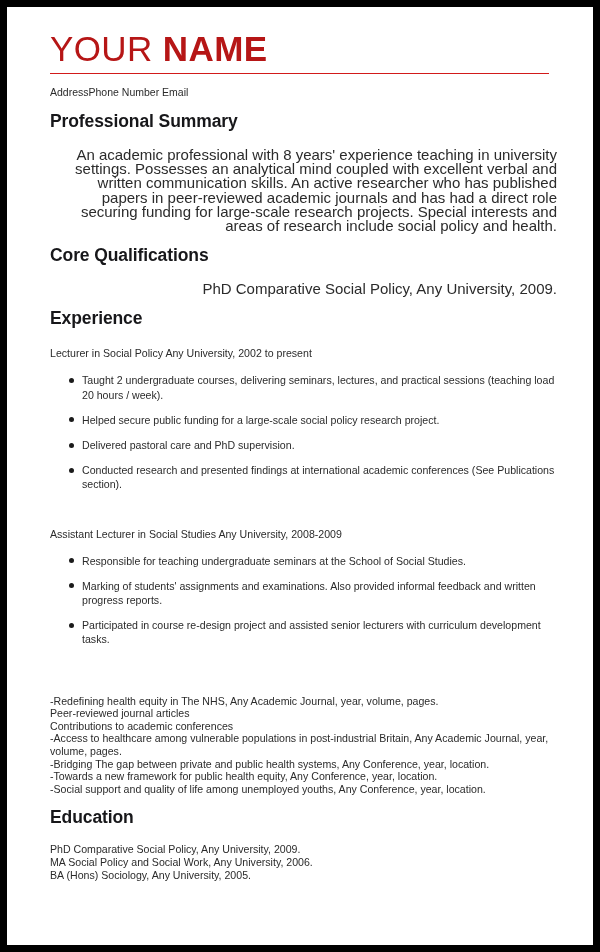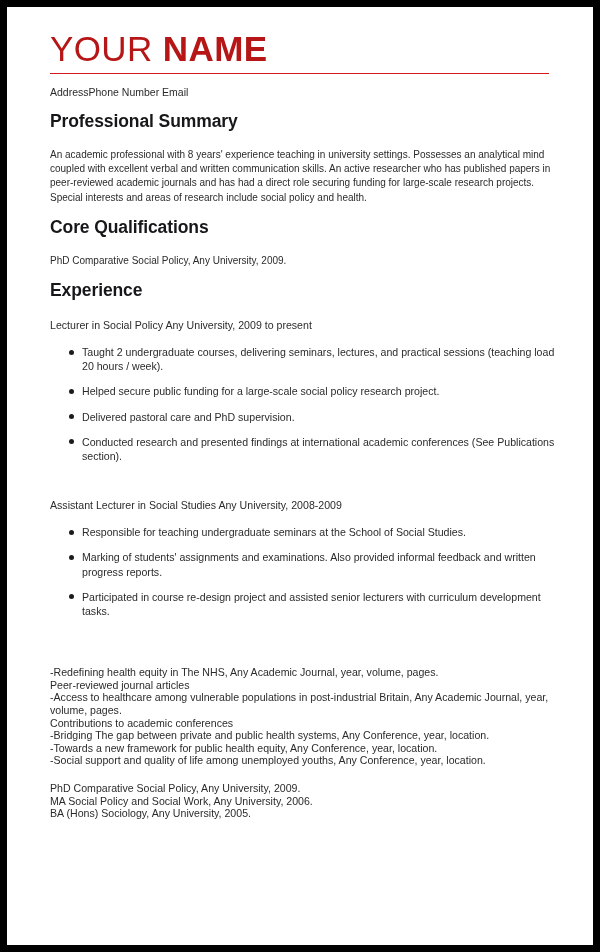--- a/index.html
+++ b/index.html
@@ -67,25 +67,25 @@
     font-size: 17.5px;
     line-height: 22px;
     font-weight: 700;
     color: #17171a;
     margin: 11px 0 0 0;
     letter-spacing: -0.1px;
   }
 
   
   .body-text {
-    font-size: 10px;
+    font-size: 15px;
     line-height: 14.2px;
     color: #2b2b2b;
     margin: 16px 0 0 0;
-    text-align: left;
+    text-align: right;
   }
 
   .job-line {
     font-size: 10.6px;
     line-height: 14px;
     color: #2b2b2b;
     margin: 17px 0 0 0;
   }
 
   
@@ -142,21 +142,21 @@
     <div class="contact-line">AddressPhone Number Email</div>
 
     <div class="section-heading">Professional Summary</div>
     <p class="body-text">An academic professional with 8 years' experience teaching in university settings. Possesses an analytical mind coupled with excellent verbal and written communication skills. An active researcher who has published papers in peer-reviewed academic journals and has had a direct role securing funding for large-scale research projects. Special interests and areas of research include social policy and health.</p>
 
     <div class="section-heading">Core Qualifications</div>
     <p class="body-text">PhD Comparative Social Policy, Any University, 2009.</p>
 
     <div class="section-heading">Experience</div>
 
-    <div class="job-line">Lecturer in Social Policy Any University, 2009 to present</div>
+    <div class="job-line">Lecturer in Social Policy Any University, 2002 to present</div>
     <ul class="bullets">
       <li><span class="dot"></span><span>Taught 2 undergraduate courses, delivering seminars, lectures, and practical sessions (teaching load 20 hours / week).</span></li>
       <li><span class="dot"></span><span>Helped secure public funding for a large-scale social policy research project.</span></li>
       <li><span class="dot"></span><span>Delivered pastoral care and PhD supervision.</span></li>
       <li><span class="dot"></span><span>Conducted research and presented findings at international academic conferences (See Publications section).</span></li>
     </ul>
 
     <div class="spacer-md"></div>
 
     <div class="job-line">Assistant Lecturer in Social Studies Any University, 2008-2009</div>
@@ -164,27 +164,28 @@
       <li><span class="dot"></span><span>Responsible for teaching undergraduate seminars at the School of Social Studies.</span></li>
       <li><span class="dot"></span><span>Marking of students' assignments and examinations. Also provided informal feedback and written progress reports.</span></li>
       <li><span class="dot"></span><span>Participated in course re-design project and assisted senior lecturers with curriculum development tasks.</span></li>
     </ul>
 
     <div class="spacer-lg"></div>
 
     <div class="dense-block">
       <div class="row">-Redefining health equity in The NHS, Any Academic Journal, year, volume, pages.</div>
       <div class="row">Peer-reviewed journal articles</div>
+      <div class="row">Contributions to academic conferences</div>
       <div class="row">-Access to healthcare among vulnerable populations in post-industrial Britain, Any Academic Journal, year, volume, pages.</div>
-      <div class="row">Contributions to academic conferences</div>
       <div class="row">-Bridging The gap between private and public health systems, Any Conference, year, location.</div>
       <div class="row">-Towards a new framework for public health equity, Any Conference, year, location.</div>
       <div class="row">-Social support and quality of life among unemployed youths, Any Conference, year, location.</div>
     </div>
 
+    <div class="section-heading">Education</div>
     <div class="dense-block">
       <div class="row">PhD Comparative Social Policy, Any University, 2009.</div>
       <div class="row">MA Social Policy and Social Work, Any University, 2006.</div>
       <div class="row">BA (Hons) Sociology, Any University, 2005.</div>
     </div>
 
   </div>
 </div>
 
 </body></html>

